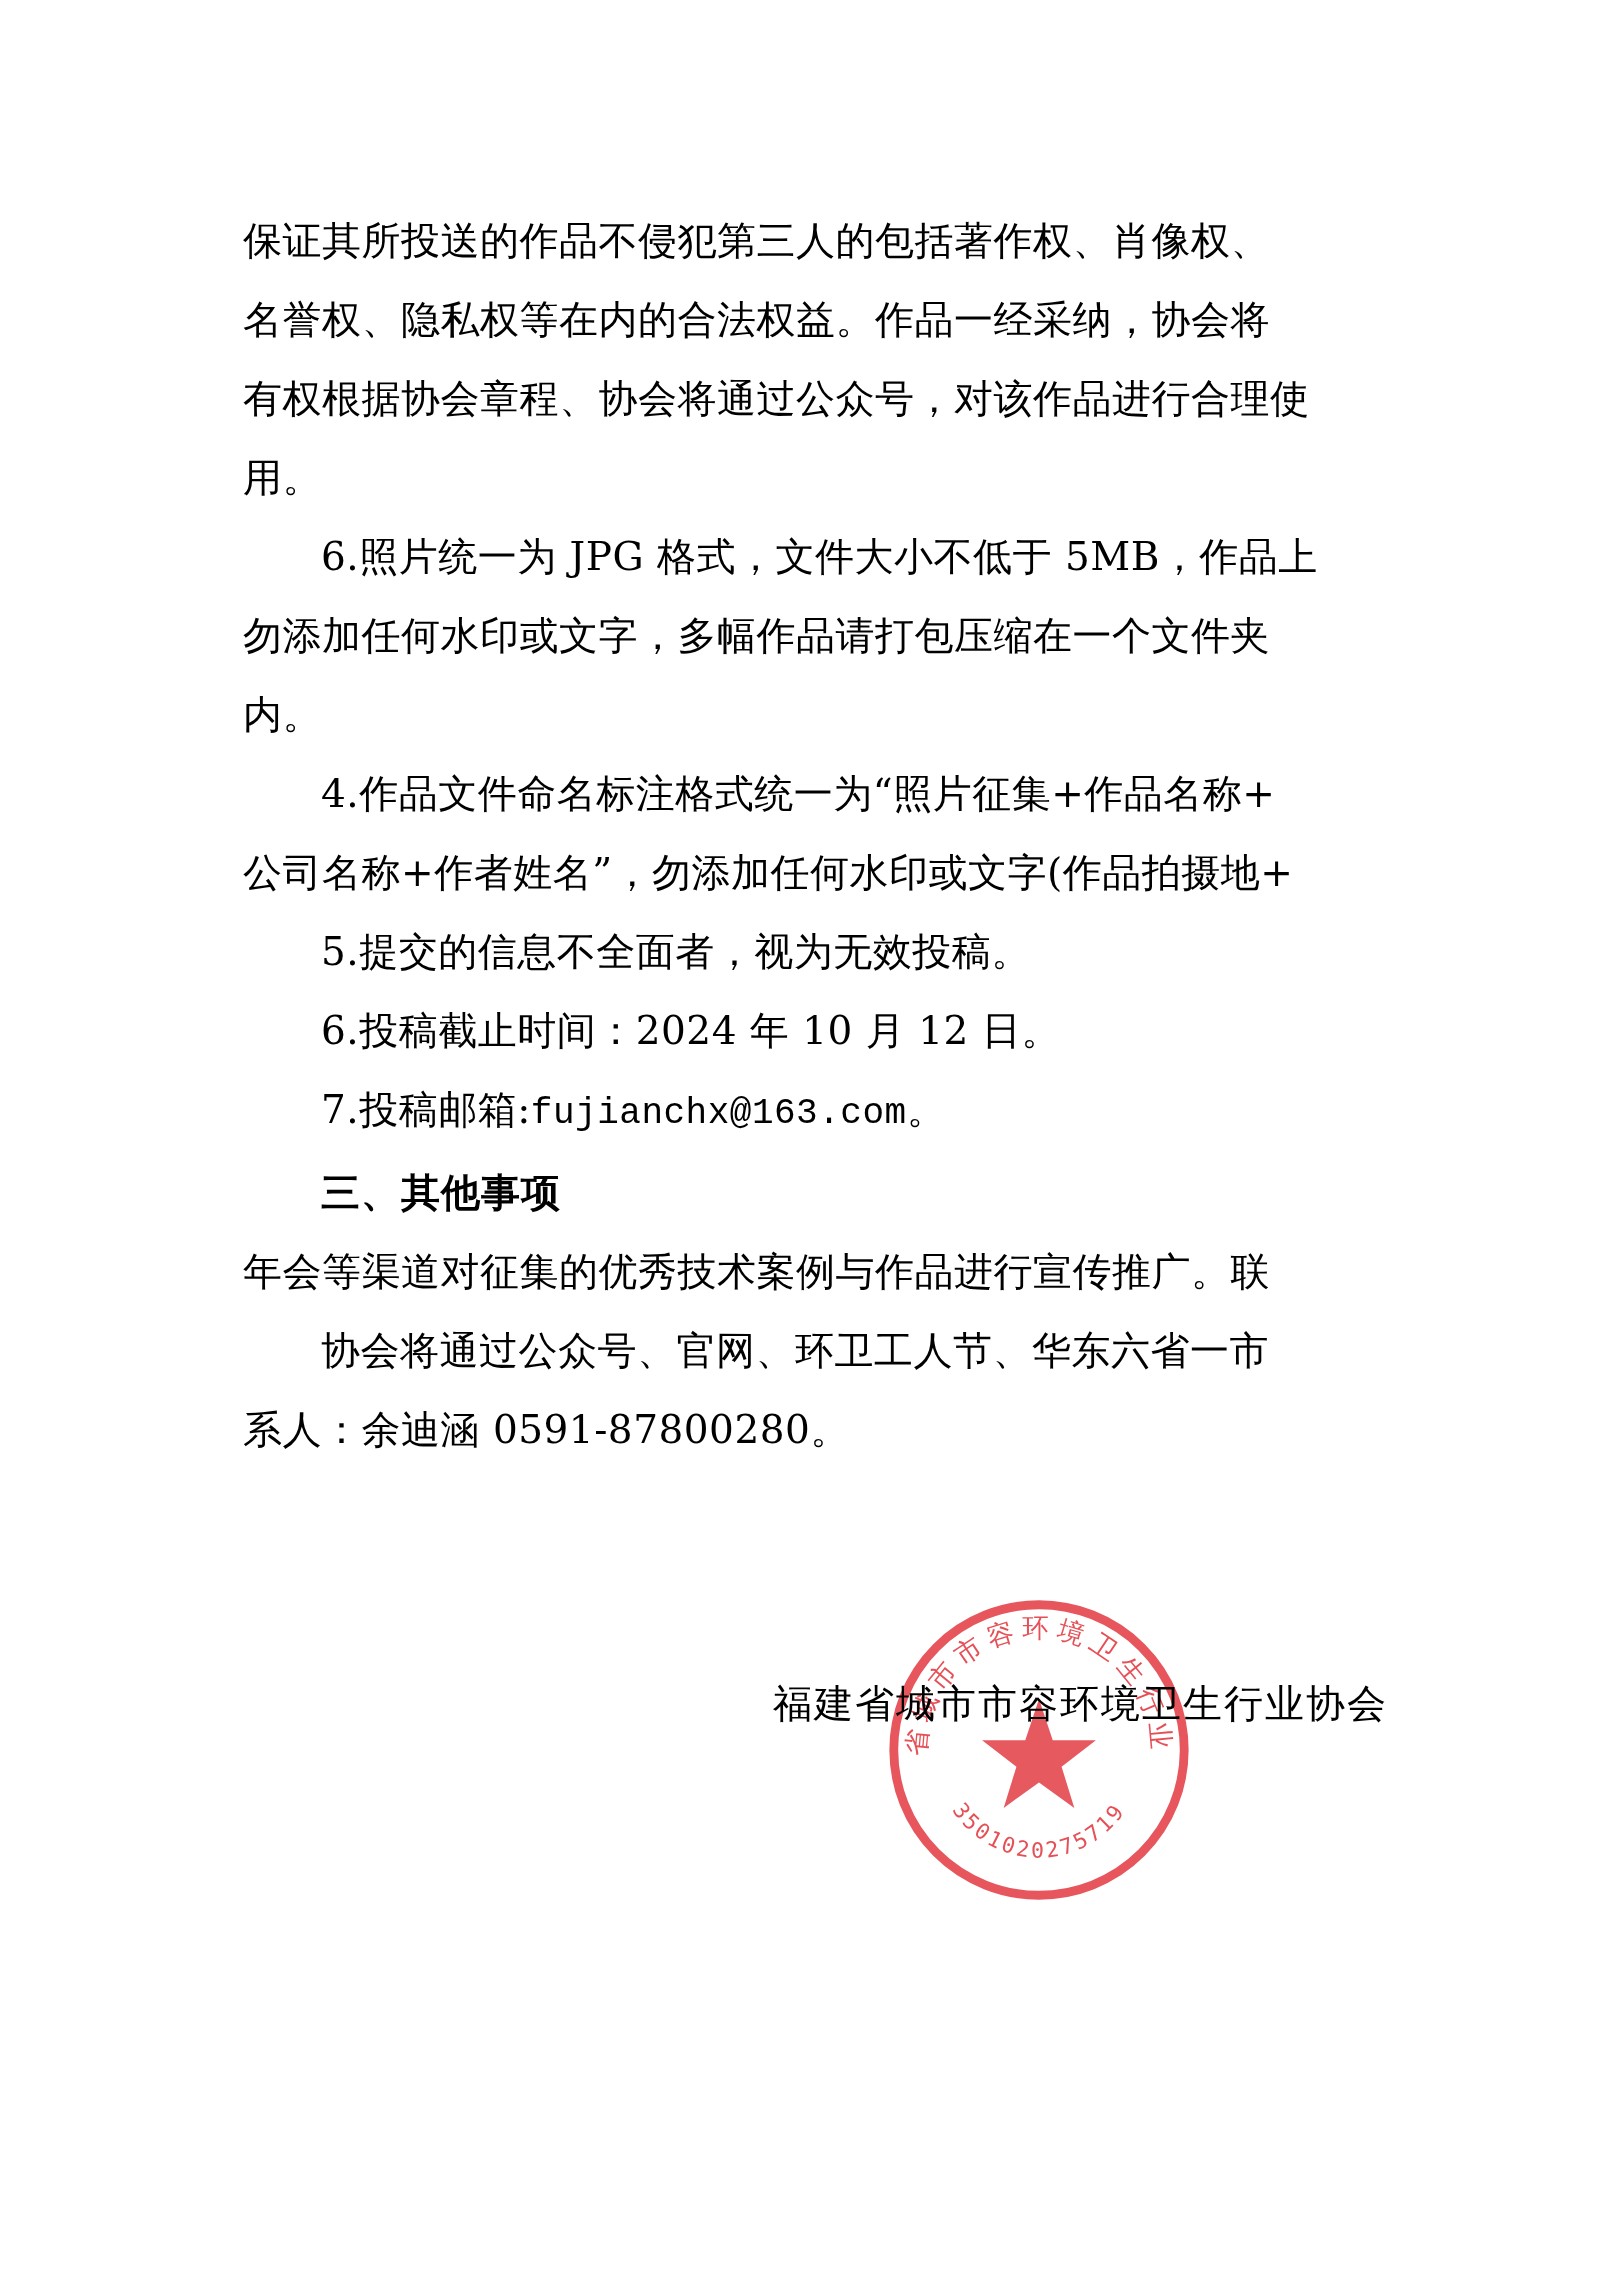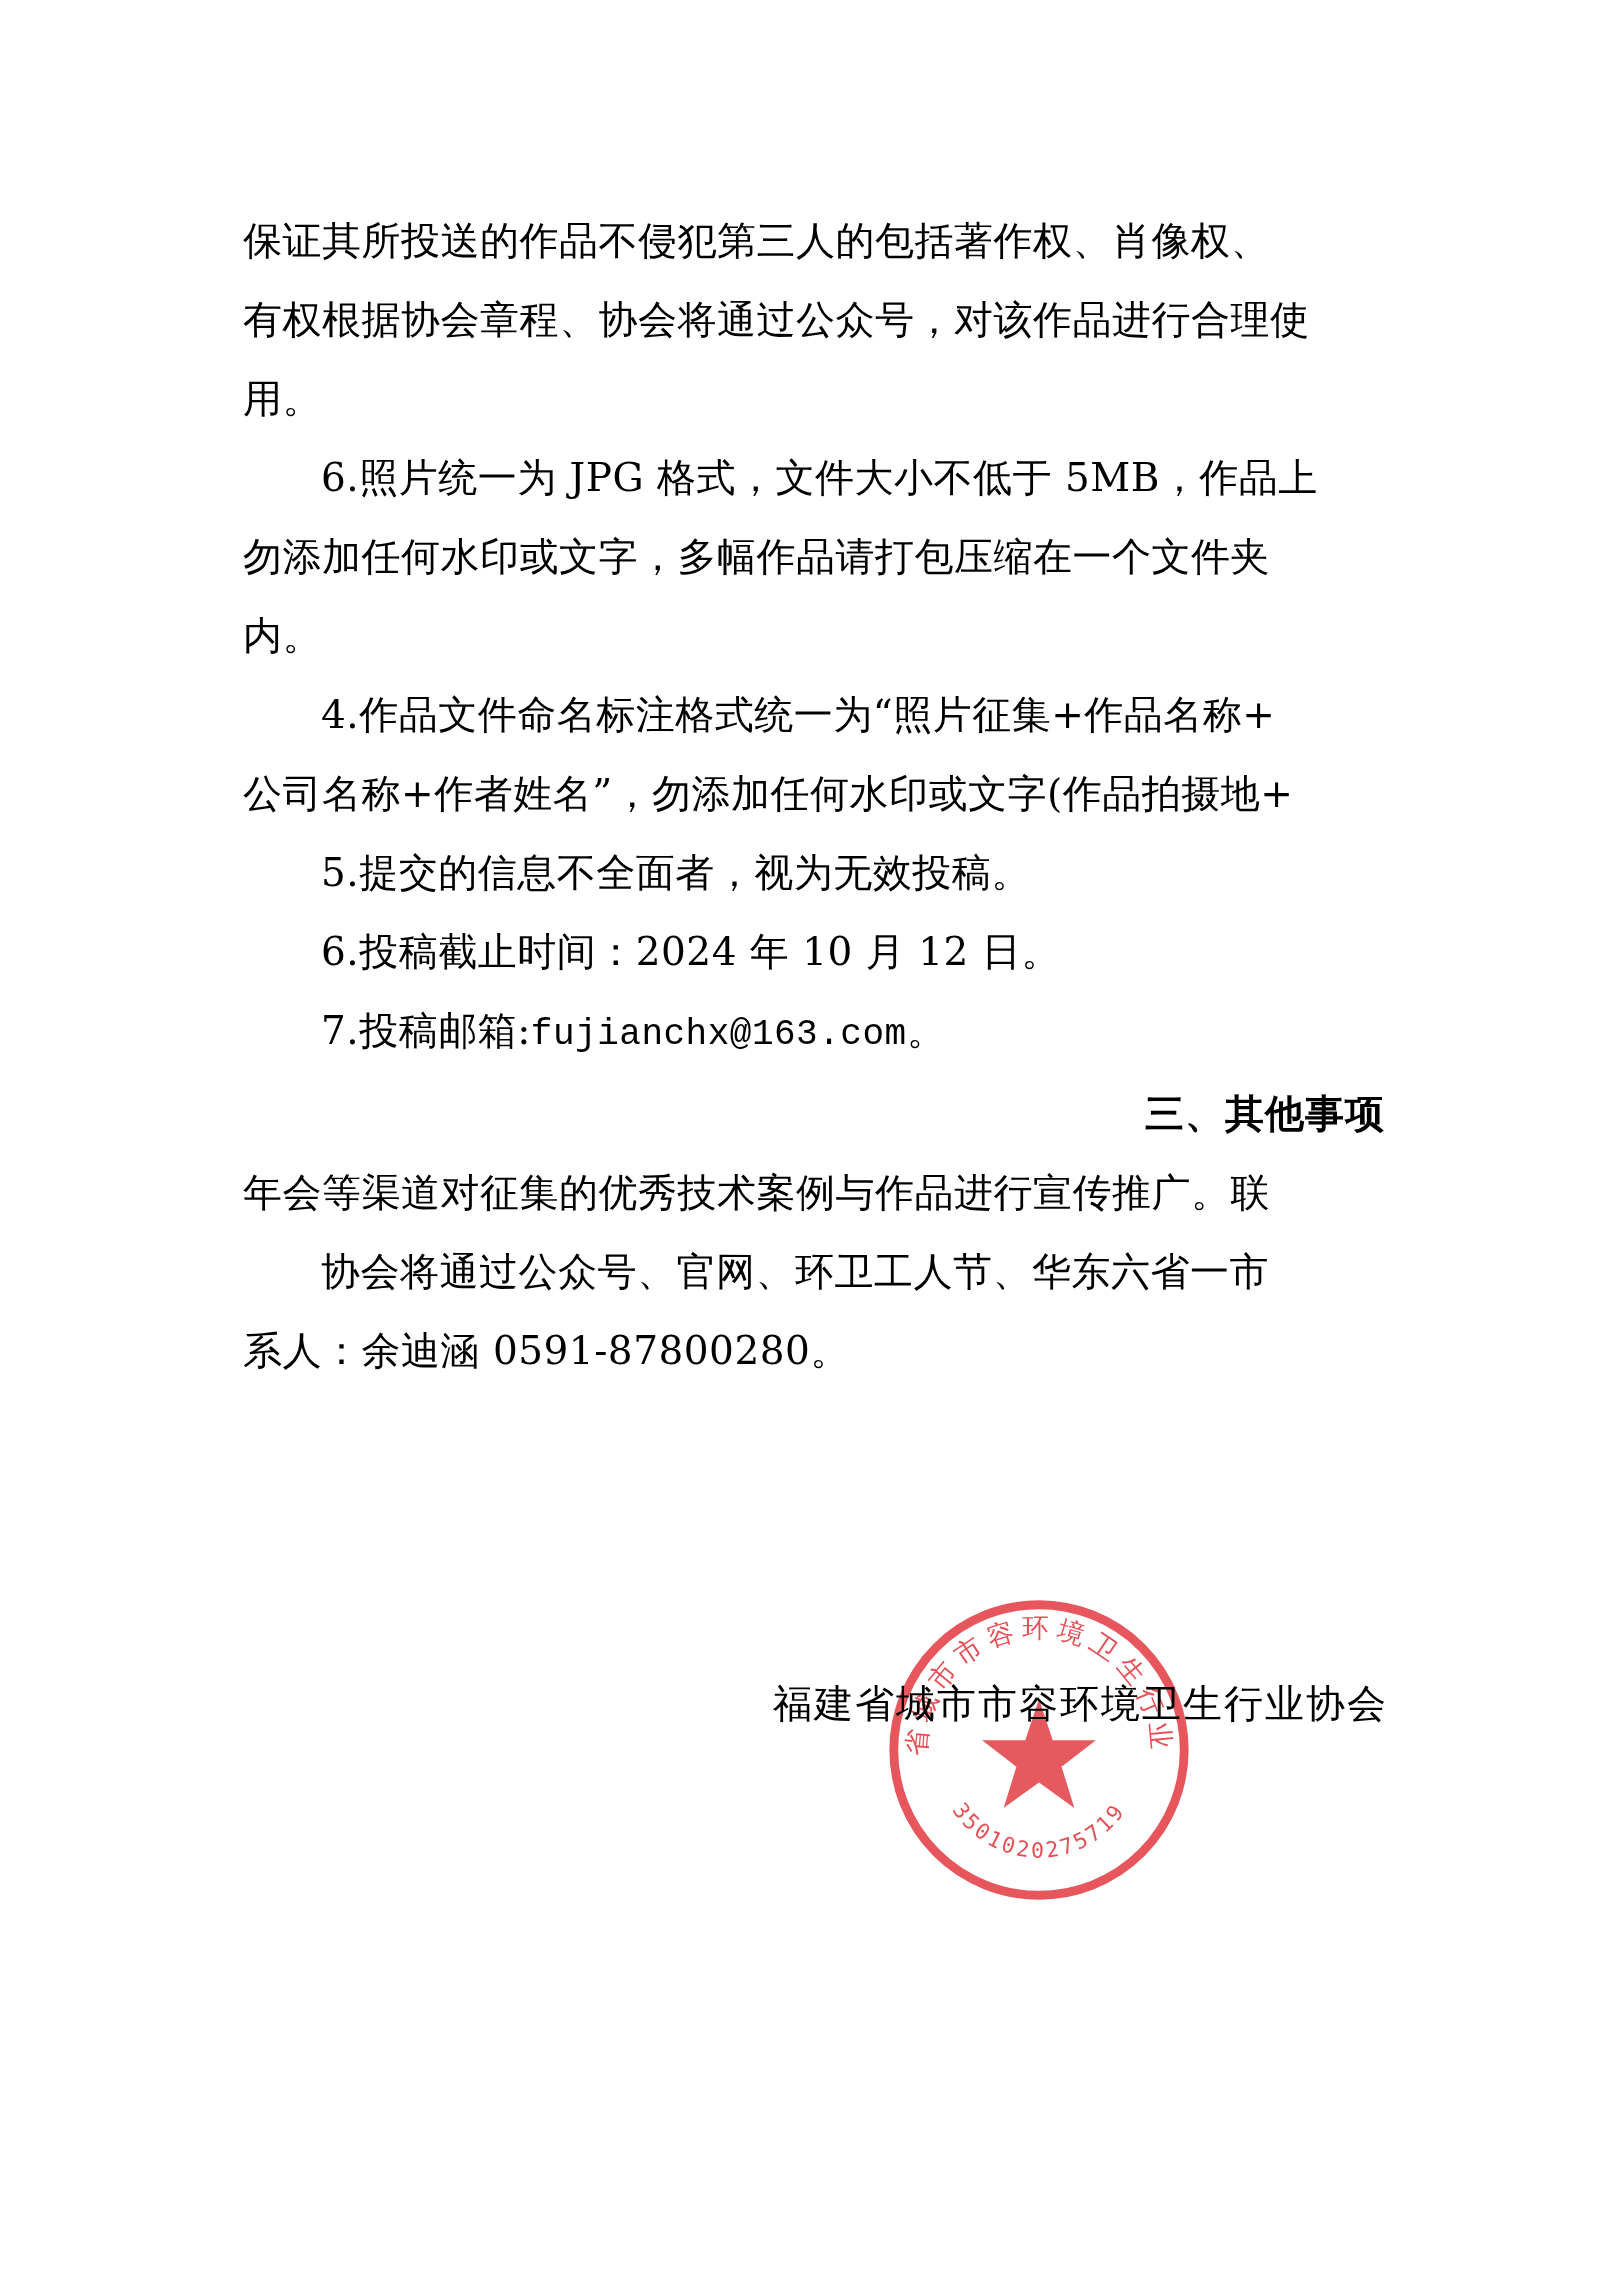--- a/index.html
+++ b/index.html
@@ -27,21 +27,20 @@
     margin: 0;
     font-size: 39px;
     line-height: 79px;
     letter-spacing: 0.5px;
     white-space: pre-wrap;
     text-align: justify;
     font-family: "DejaVu Serif", "Liberation Serif", serif;
   }
   .indent {
     text-indent: 78px;
-    text-align: right;
   }
   .heading {
     margin: 0;
     font-size: 39px;
     line-height: 79px;
     font-weight: bold;
     letter-spacing: 1px;
     font-family: "DejaVu Sans", "Liberation Sans", sans-serif;
   }
   .mono {
@@ -73,20 +72,21 @@
   .stamp svg { display: block; }
 </style>
 </head>
 <body>
 
 <div class="page">
 
   <div class="content">
 
     <p class="body-line">保证其所投送的作品不侵犯第三人的包括著作权、肖像权、</p>
+    <p class="body-line">名誉权、隐私权等在内的合法权益。作品一经采纳，协会将</p>
     <p class="body-line">有权根据协会章程、协会将通过公众号，对该作品进行合理使</p>
     <p class="body-line">用。</p>
 
     <p class="body-line indent">6.照片统一为 JPG 格式，文件大小不低于 5MB，作品上</p>
     <p class="body-line">勿添加任何水印或文字，多幅作品请打包压缩在一个文件夹</p>
     <p class="body-line">内。</p>
 
     <p class="body-line indent">4.作品文件命名标注格式统一为“照片征集+作品名称+</p>
     <p class="body-line">公司名称+作者姓名”，勿添加任何水印或文字(作品拍摄地+</p>
 

